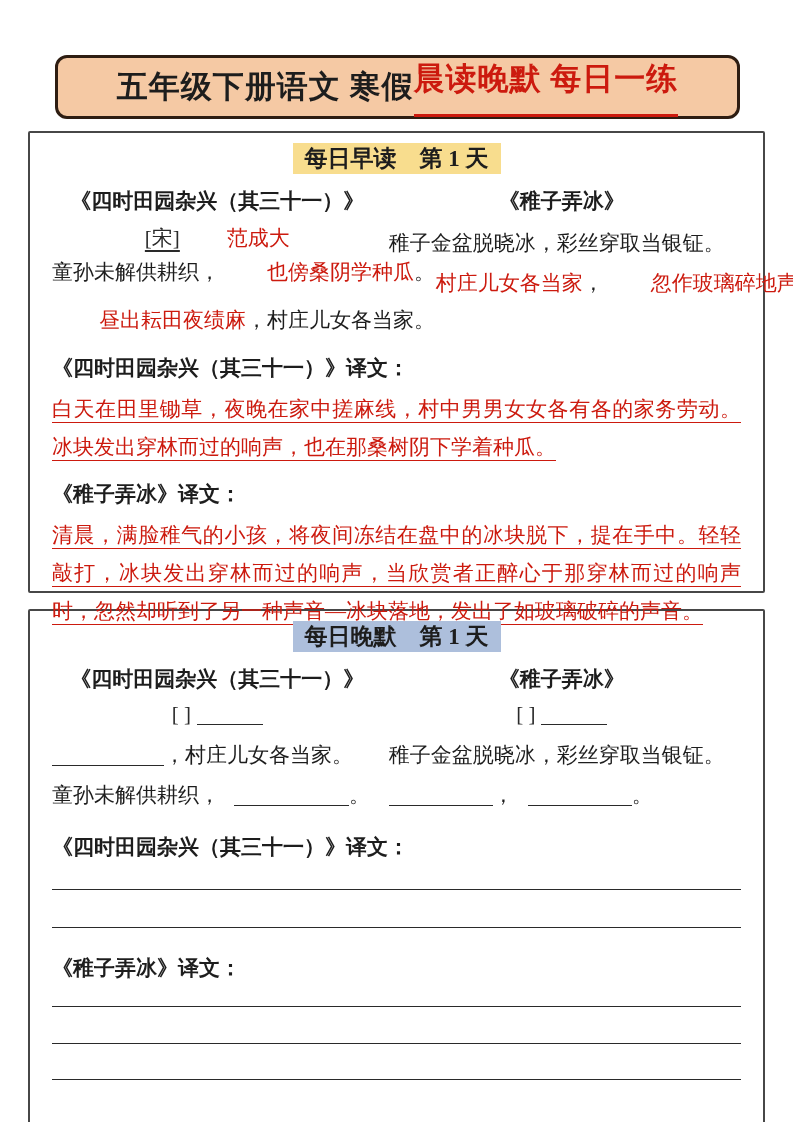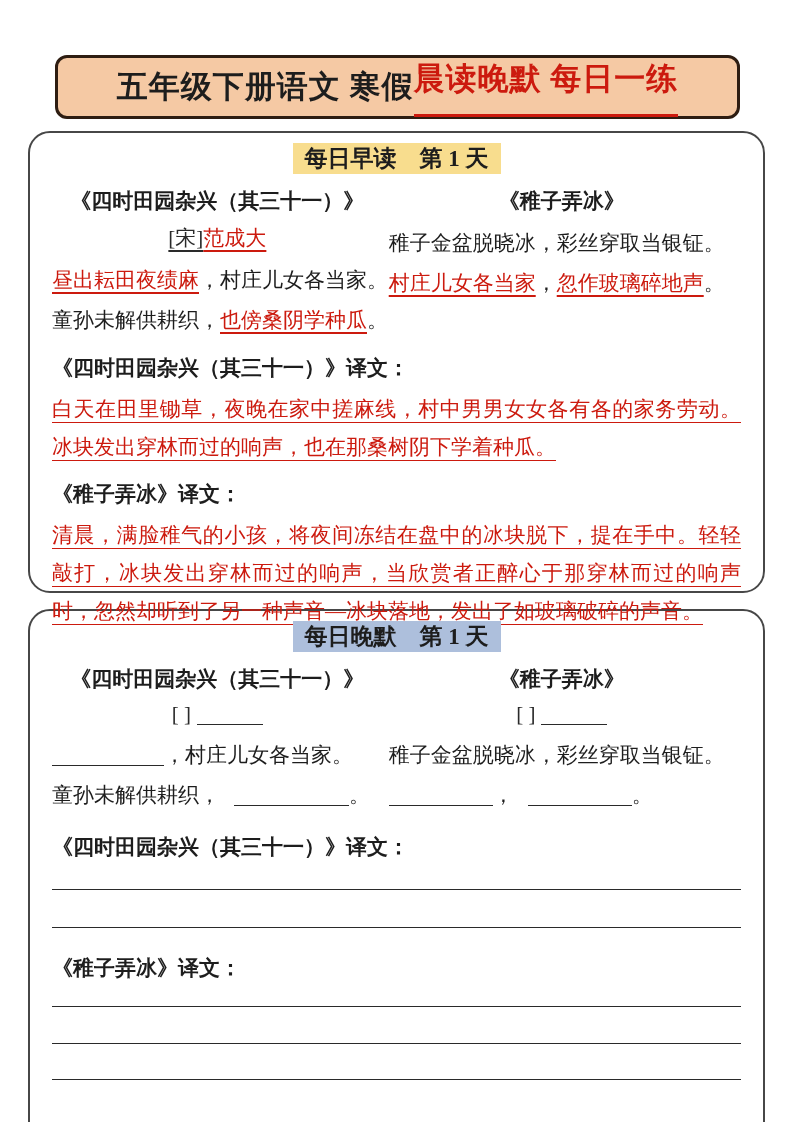--- a/index.html
+++ b/index.html
@@ -19,39 +19,40 @@
   }
   .title-red{
     color:var(--accent-red,#cc1a0e);
     border-bottom:3px solid var(--accent-red,#cc1a0e);
     padding-bottom:14px;
   }
   
   .card{
     box-sizing:border-box;
     margin:12px 28px 0 28px;
-    border:2px solid #474747;border-radius:22px;
+    border:2px solid #474747;border-radius:2px;
     padding:8px 22px 12px 22px;
     background:#fff;
   }
   .card-morning{height:462px;}
   .card-evening{height:568px;margin-top:16px;}
   .card-header{text-align:center;font-size:23px;font-weight:bold;margin-top:2px;}
   .hl{padding:3px 12px;white-space:pre;}
   .hl-yellow{background:var(--morning-header-bg,#f8dd8e);}
   .hl-blue{background:var(--evening-header-bg,#adbfdc);}
   
   .poem-grid{display:grid;grid-template-columns:48% 52%;}
   .poem-title{text-align:center;font-size:21px;font-weight:600;margin-top:13px;white-space:nowrap;}
   .poem-author{text-align:center;font-size:21px;margin-top:9px;}
   .bracket{color:#2a2a2a;text-decoration:underline;text-underline-offset:5px;white-space:pre;}
   .red-u{
     color:var(--accent-red,#cc1a0e);
-    text-decoration:underline;text-underline-offset:5px;
+    text-underline-offset:5px;
     text-decoration-thickness:1.5px;
+    padding-left:47px;
   }
   .poem-line{font-size:21px;line-height:40px;white-space:nowrap;}
   .poem-line.first{margin-top:8px;}
   .pl-right{padding-left:6px;}
   
   .trans-label{font-size:21px;font-weight:600;margin-top:14px;}
   .trans-red{
     margin-top:8px;
     color:var(--accent-red,#cc1a0e);font-size:21px;line-height:38px;
     text-align:justify;
@@ -81,25 +82,25 @@
   <div class="card-header">
     <span class="hl hl-yellow">每日早读　第 1 天</span>
   </div>
 
   <div class="poem-grid">
     <div>
       <div class="poem-title">《四时田园杂兴（其三十一）》</div>
       <div class="poem-author">
         <span class="bracket">[宋]</span><span class="red-u">范成大</span>
       </div>
+      <div class="poem-line">
+        <span>童孙未解供耕织，</span><span class="red-u">也傍桑阴学种瓜</span><span>。</span>
+      </div>
       <div class="poem-line first">
         <span class="red-u">昼出耘田夜绩麻</span><span>，村庄儿女各当家。</span>
-      </div>
-      <div class="poem-line">
-        <span>童孙未解供耕织，</span><span class="red-u">也傍桑阴学种瓜</span><span>。</span>
       </div>
     </div>
     <div>
       <div class="poem-title">《稚子弄冰》</div>
       <div class="poem-line first pl-right">稚子金盆脱晓冰，彩丝穿取当银钲。</div>
       <div class="poem-line pl-right">
         <span class="red-u">村庄儿女各当家</span><span>，</span><span class="red-u">忽作玻璃碎地声</span><span>。</span>
       </div>
     </div>
   </div>

